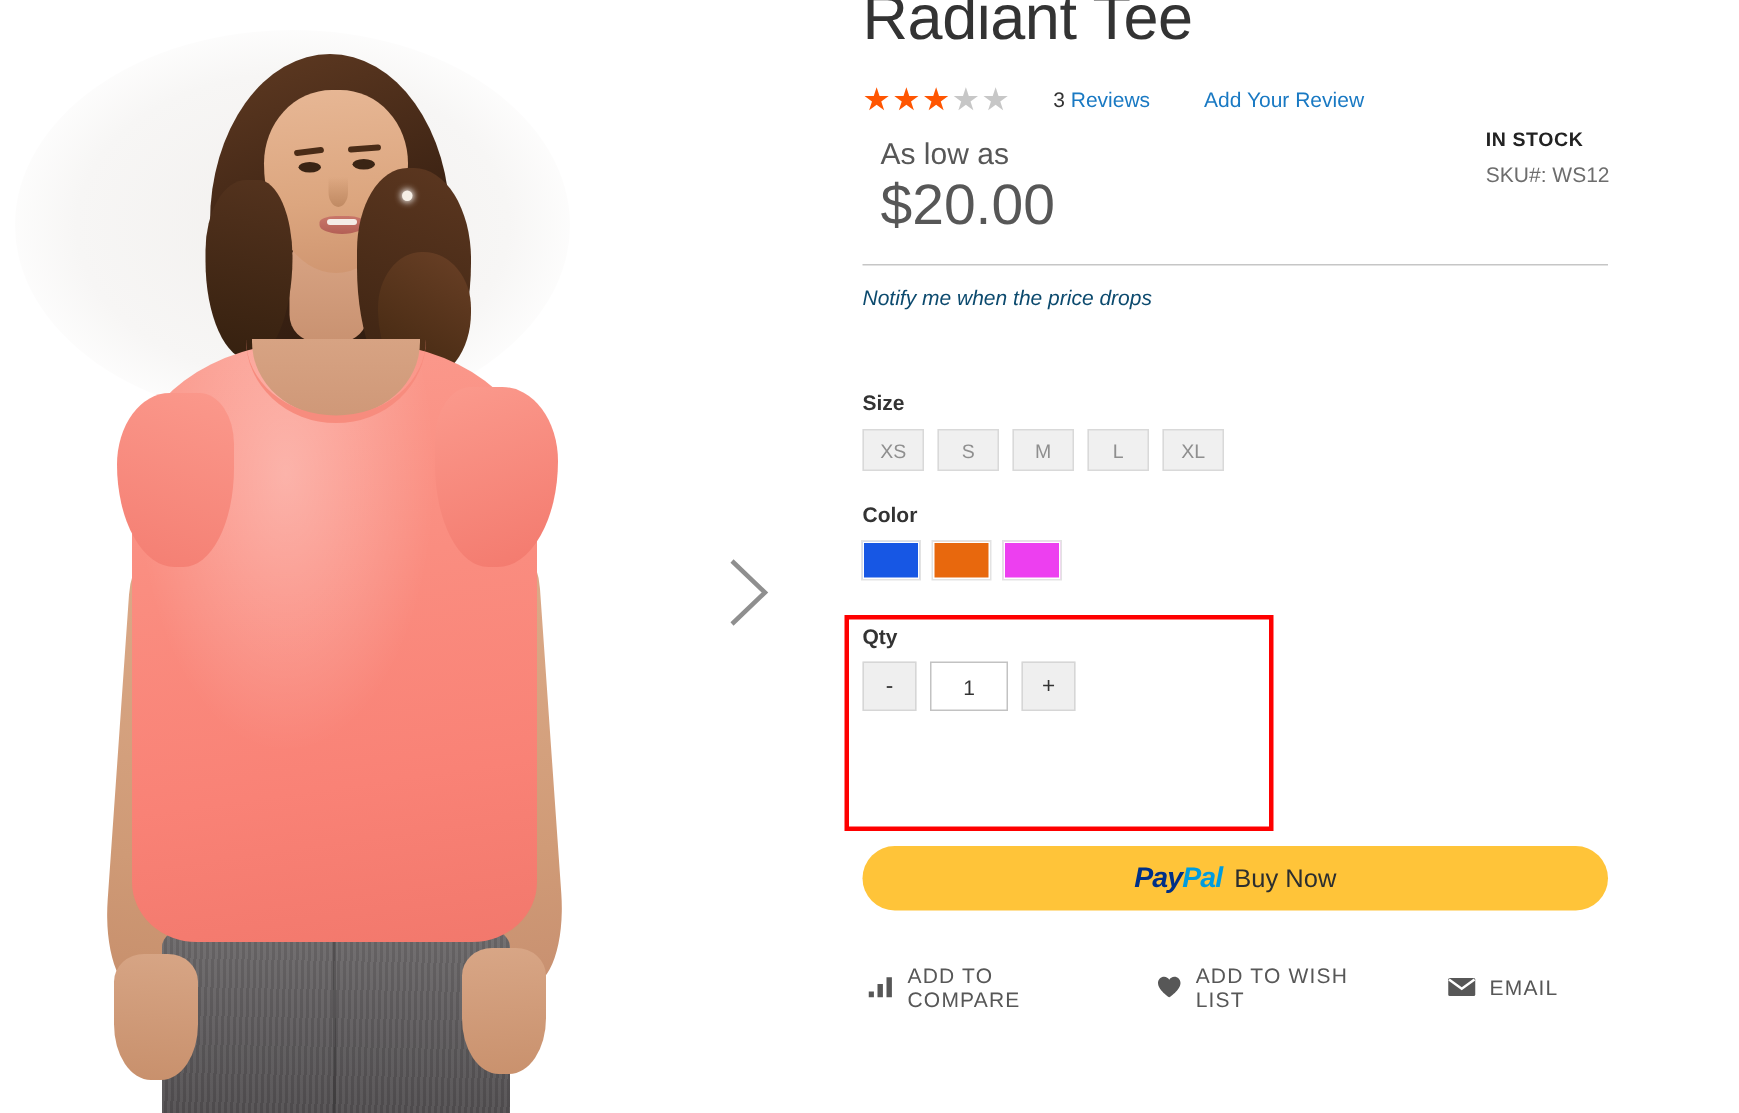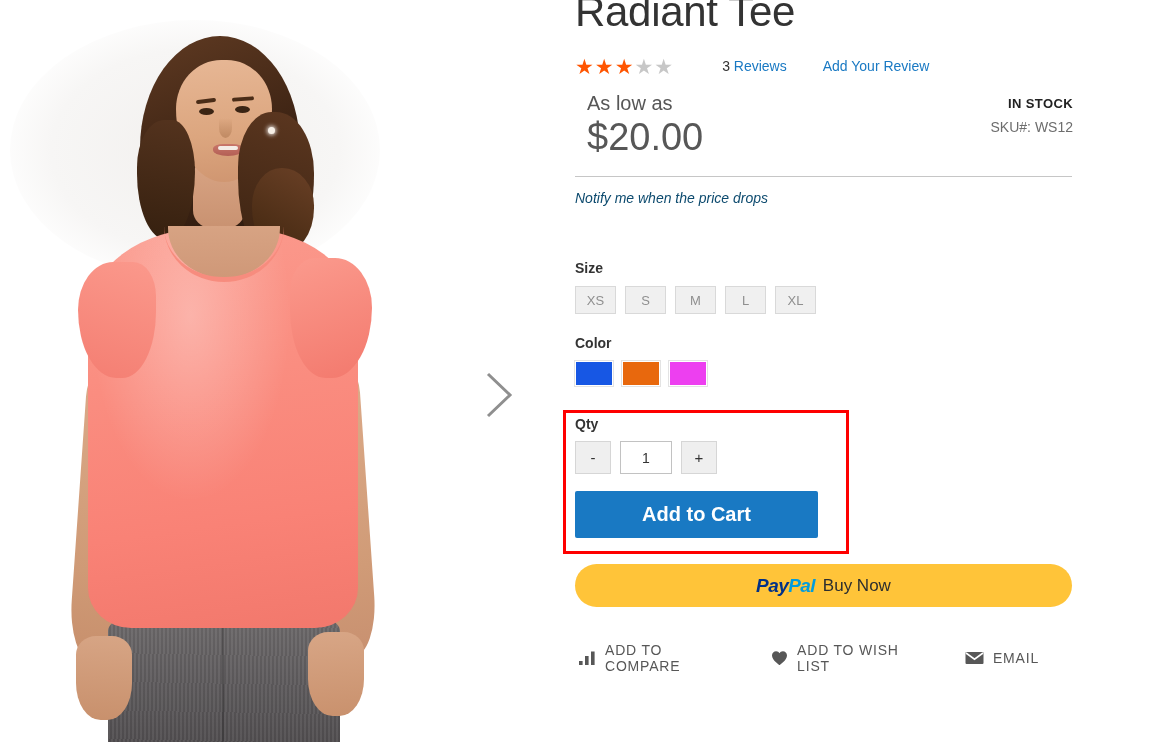--- a/index.html
+++ b/index.html
@@ -176,29 +176,29 @@
     position: absolute; top: -10px; left: 0;
   }
 
   .rating-row {
     position: absolute; top: 54px; left: 0;
     display: flex; align-items: center; height: 24px;
   }
   .stars { font-size: 21px; letter-spacing: 1px; line-height: 1; }
   .stars .on { color: #ff5501; }
   .stars .off { color: #c7c7c7; }
-  .rv-count { margin-left: 48px; font-size: 14px; color: #1979c3; }
+  .rv-count { margin-left: 28px; font-size: 14px; color: #1979c3; }
   .rv-count .num { color: #333; }
   .add-review { margin-left: 36px; font-size: 14px; color: #1979c3; cursor: pointer; }
 
   .price-block { position: absolute; top: 92px; left: 0; margin-left: 12px; }
   .as-low { font-size: 20px; color: #575757; font-weight: 300; line-height: 1.1; }
   .price { font-size: 38px; color: #575757; font-weight: 400; line-height: 1.15; margin-top: 2px; }
 
-  .stock-block { position: absolute; top: 96px; right: 2px; text-align: right; }
+  .stock-block { position: absolute; top: 85px; right: 2px; text-align: left; }
   .in-stock { font-size: 13px; font-weight: bold; color: #222; letter-spacing: .4px; }
   .sku { font-size: 14px; color: #6d6d6d; margin-top: 8px; }
   .sku .lbl { color: #6d6d6d; }
 
   .divider {
     position: absolute; top: 176px; left: 0; width: 497px; height: 1px;
     background: #c6c6c6;
   }
 
   .notify {
@@ -378,21 +378,20 @@
       </div>
     </div>
 
     <div id="qty-section">
       <div class="opt-label">Qty</div>
       <div class="qty-row">
         <div class="qty-btn">-</div>
         <input class="qty-input" value="1" style="">
         <div class="qty-btn">+</div>
       </div>
-      <button class="atc">Add to Cart</button>
     </div>
 
     <div id="annotation" style="border-color: rgb(254, 0, 0);"></div>
 
     <div id="paypal">
       <span class="pp-logo"><span class="pp-pay">Pay</span><span class="pp-pal">Pal</span></span>
       <span class="pp-txt">Buy Now</span>
     </div>
 
     <div id="actions">

